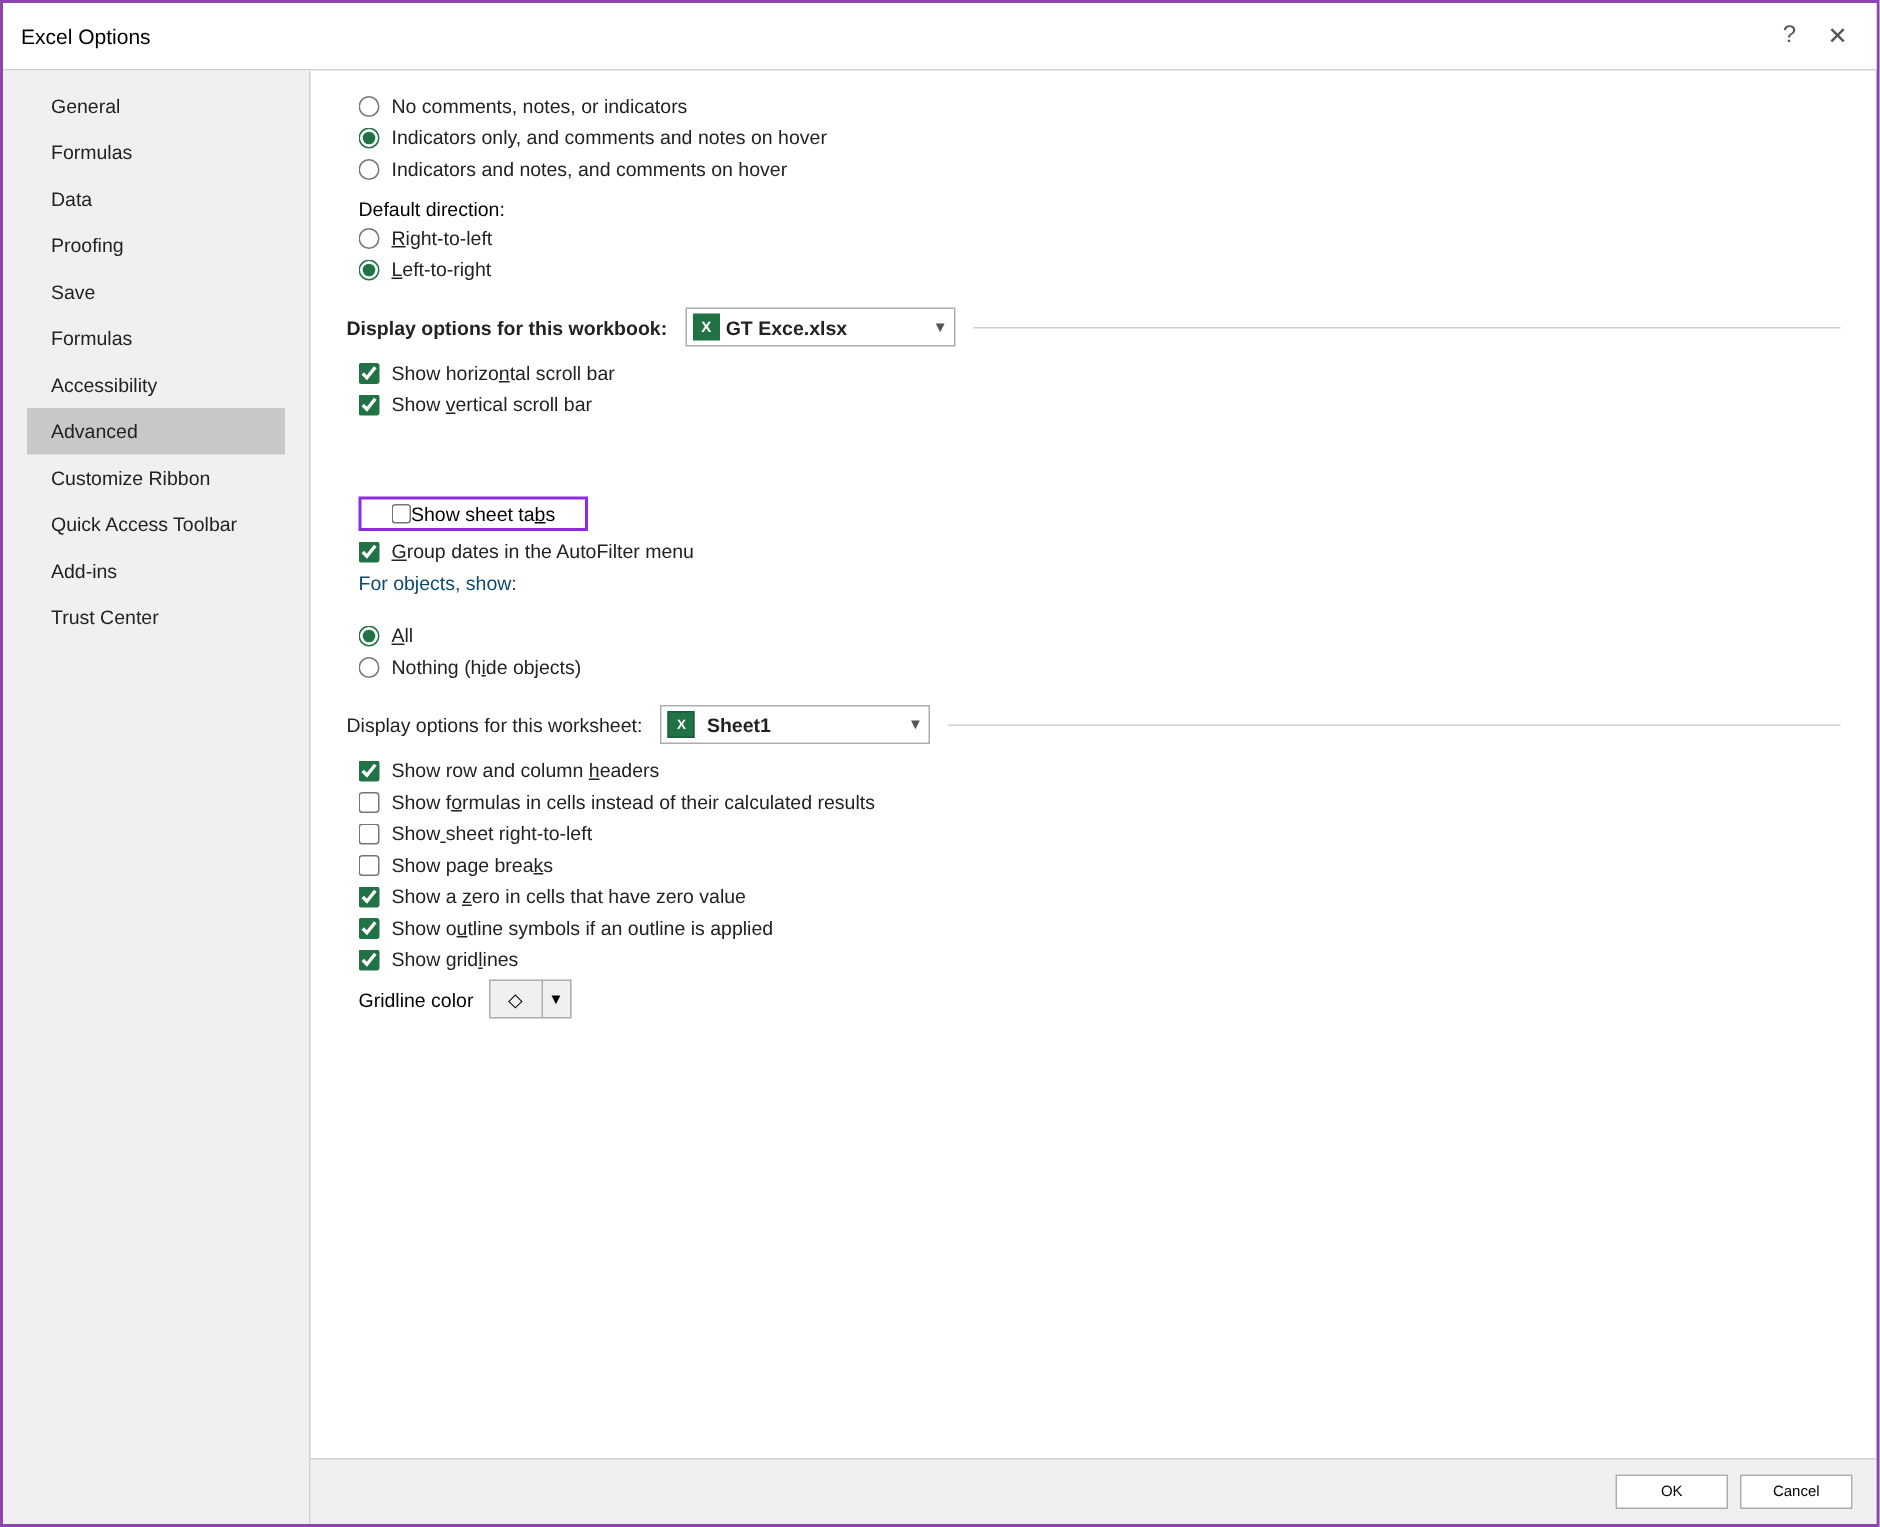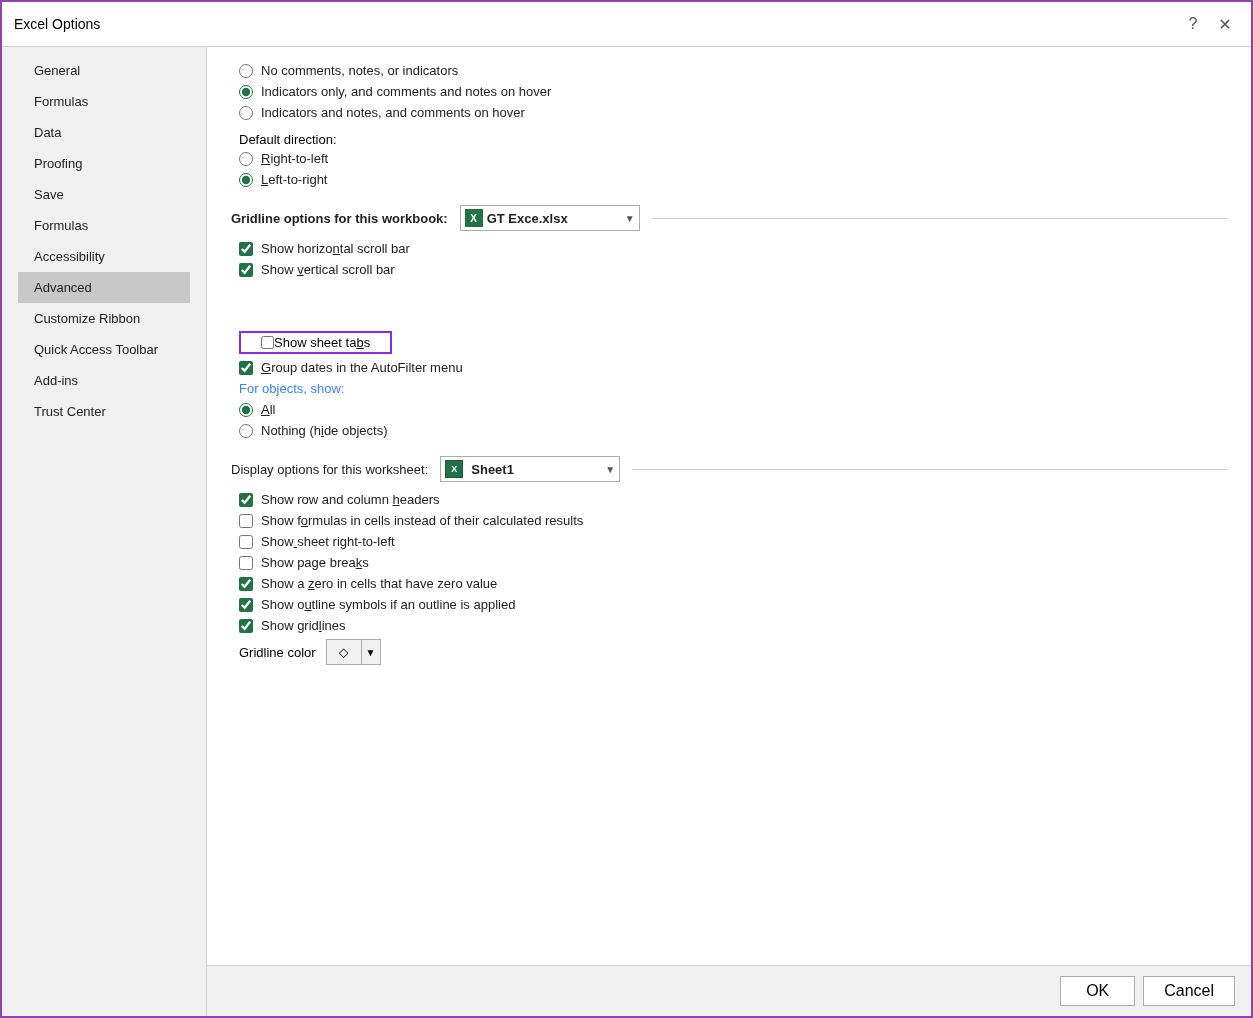--- a/index.html
+++ b/index.html
@@ -191,22 +191,22 @@
     .highlighted-item {
       border: 2px solid #8b2be2;
       padding: 2px 6px;
       display: inline-flex;
       align-items: center;
       gap: 8px;
     }
 
     .sub-label {
       font-size: 13px;
-      color: #3b82f6;
-      margin-bottom: 6px;
+      color: #0c4a6e;
+      margin-bottom: 20px;
       padding-left: 8px;
     }
 
     
     .worksheet-dropdown {
       display: inline-flex;
       align-items: center;
       border: 1px solid #adadad;
       background: #fff;
       height: 26px;
@@ -276,21 +276,21 @@
       border-top: 1px solid #d0d0d0;
       background: #f0f0f0;
       display: flex;
       justify-content: flex-end;
       gap: 8px;
     }
     .footer-btn {
       padding: 5px 20px;
       border: 1px solid #adadad;
       background: #fff;
-      font-size: 16px;
+      font-size: 10px;
       cursor: pointer;
       min-width: 75px;
     }
     .footer-btn.primary {
       background: #fff;
     }
   </style>
 </head>
 <body>
 
@@ -347,21 +347,21 @@
         <div class="radio-item">
           <input type="radio" name="direction" style="">
           <span class="radio-label"><span class="underline">R</span>ight-to-left</span>
         </div>
         <div class="radio-item">
           <input type="radio" name="direction" checked="" style="">
           <span class="radio-label"><span class="underline">L</span>eft-to-right</span>
         </div>
 
         <div class="section-header">
-          <span style="font-weight:700; white-space:nowrap;">Gridline options for this workbook:</span>
+          <span style="font-weight:700; white-space:nowrap;">Display options for this workbook:</span>
           <div class="dropdown-inline">
             <div class="excel-icon">X</div>
             <span class="dropdown-text">GT Exce.xlsx</span>
             <span class="dropdown-arrow">▼</span>
           </div>
           <div class="section-divider"></div>
         </div>
 
         <div class="checkbox-item">
           <input type="checkbox" checked="" style="">

